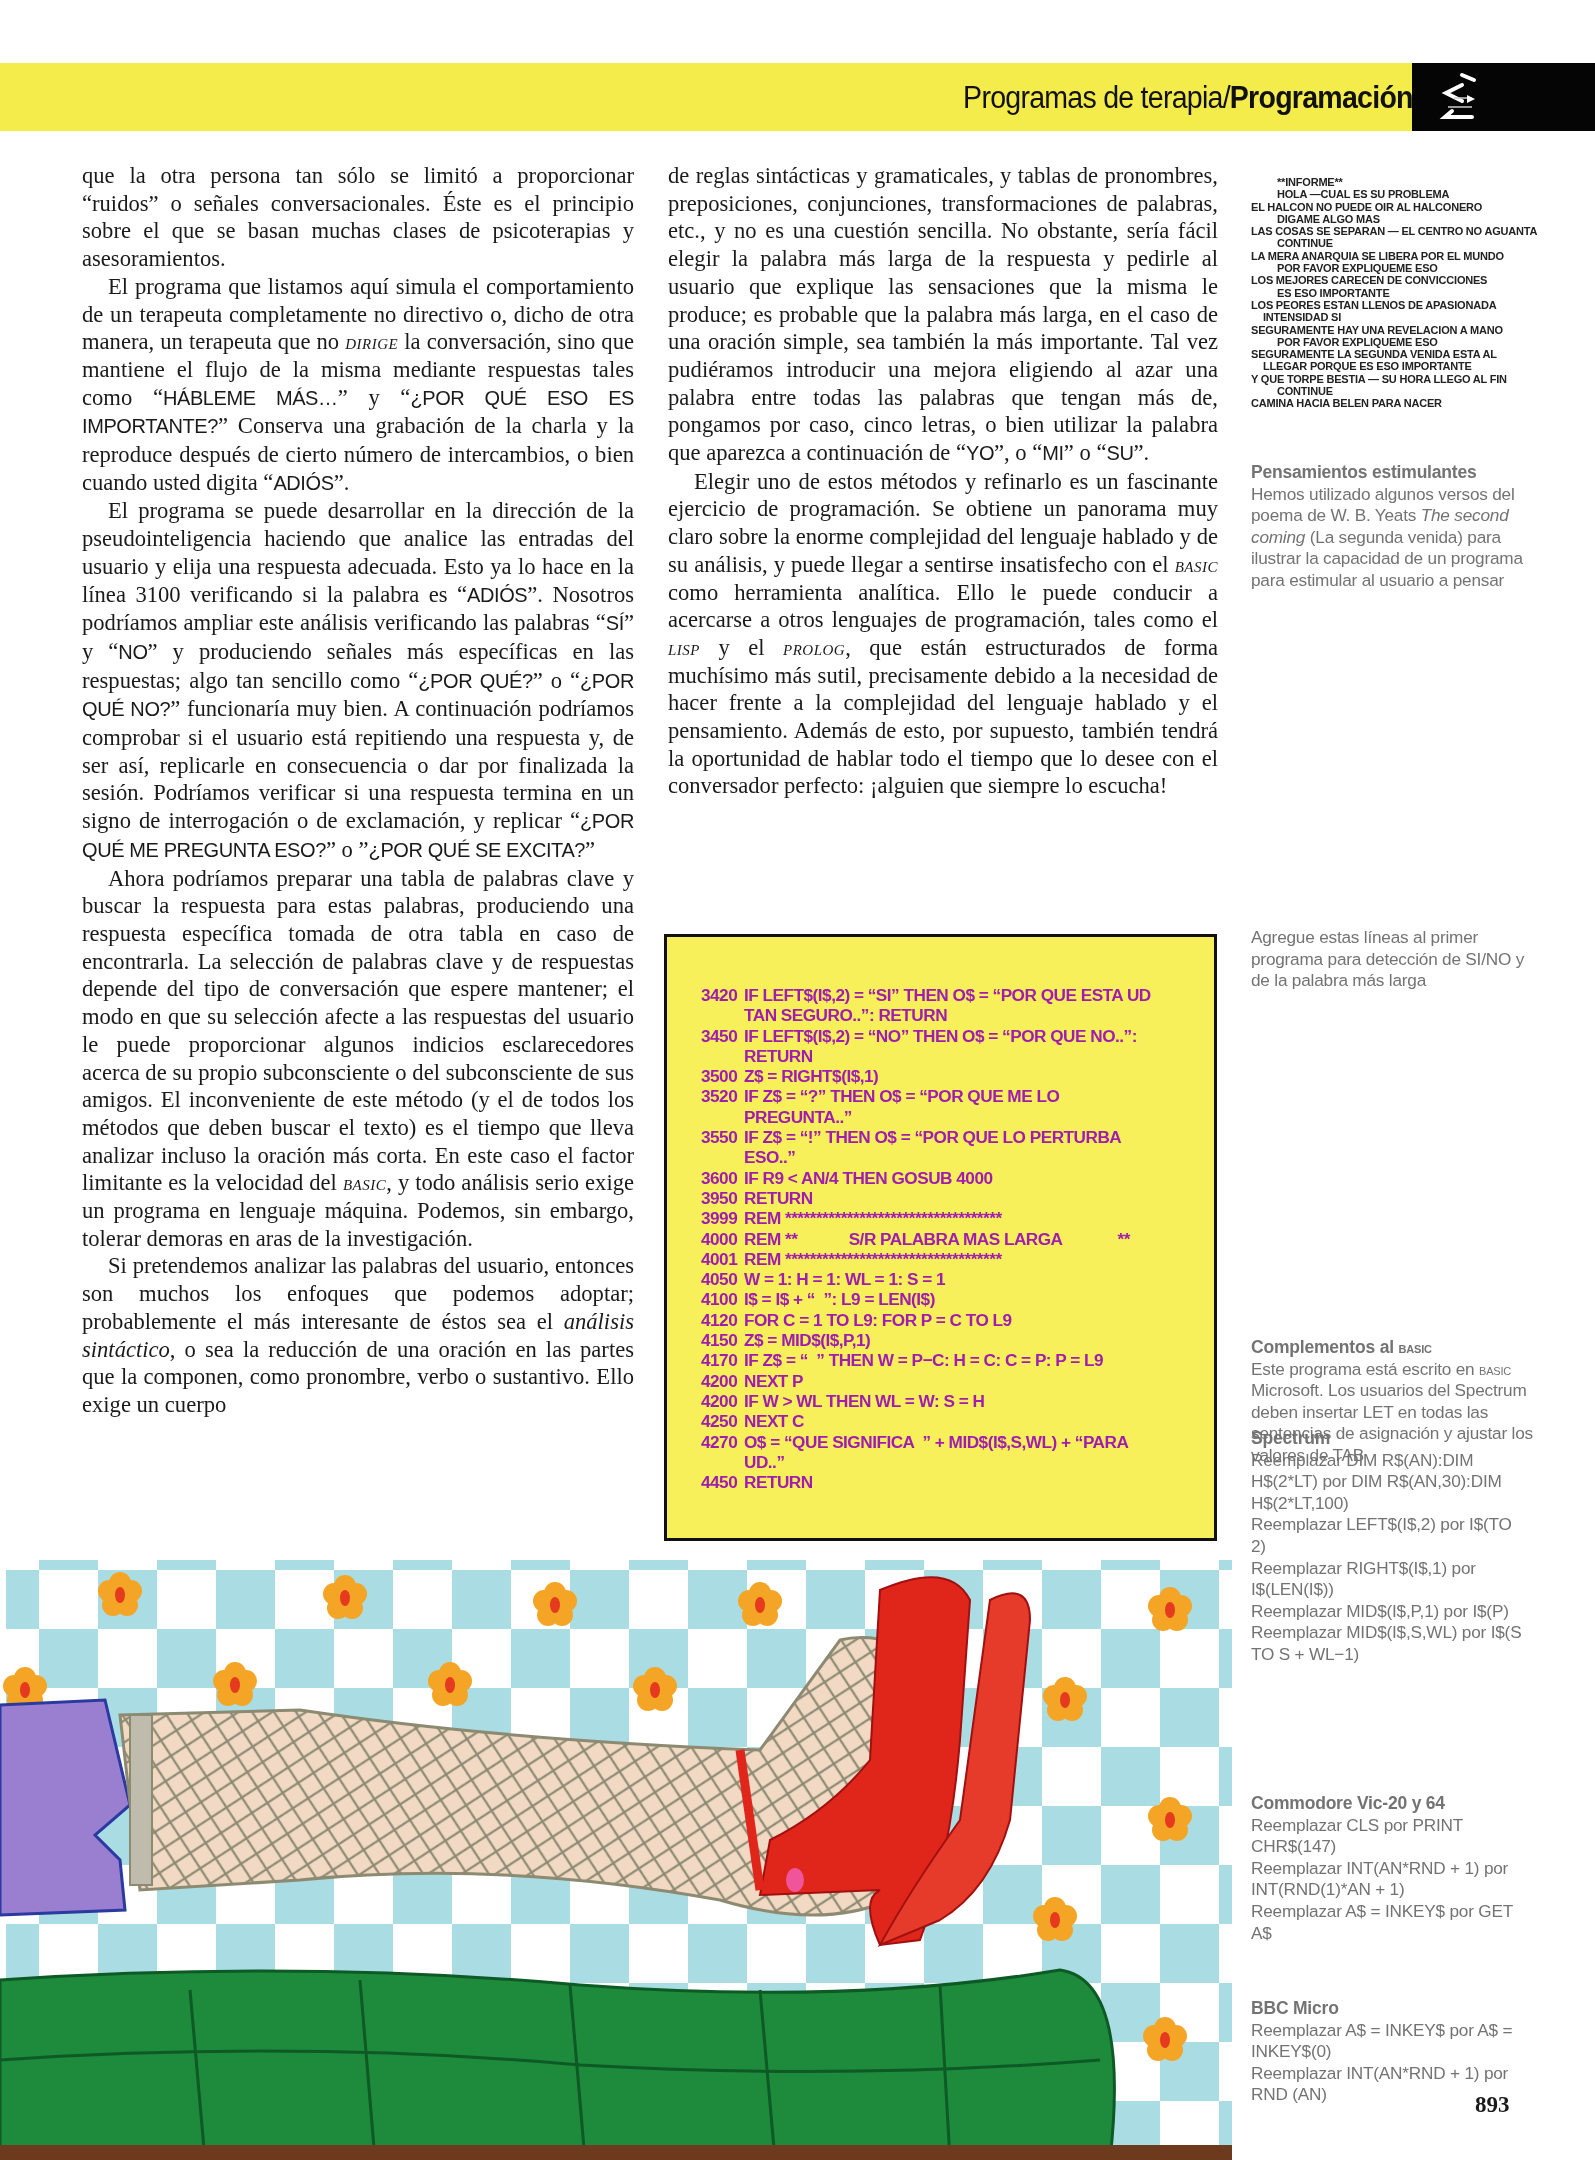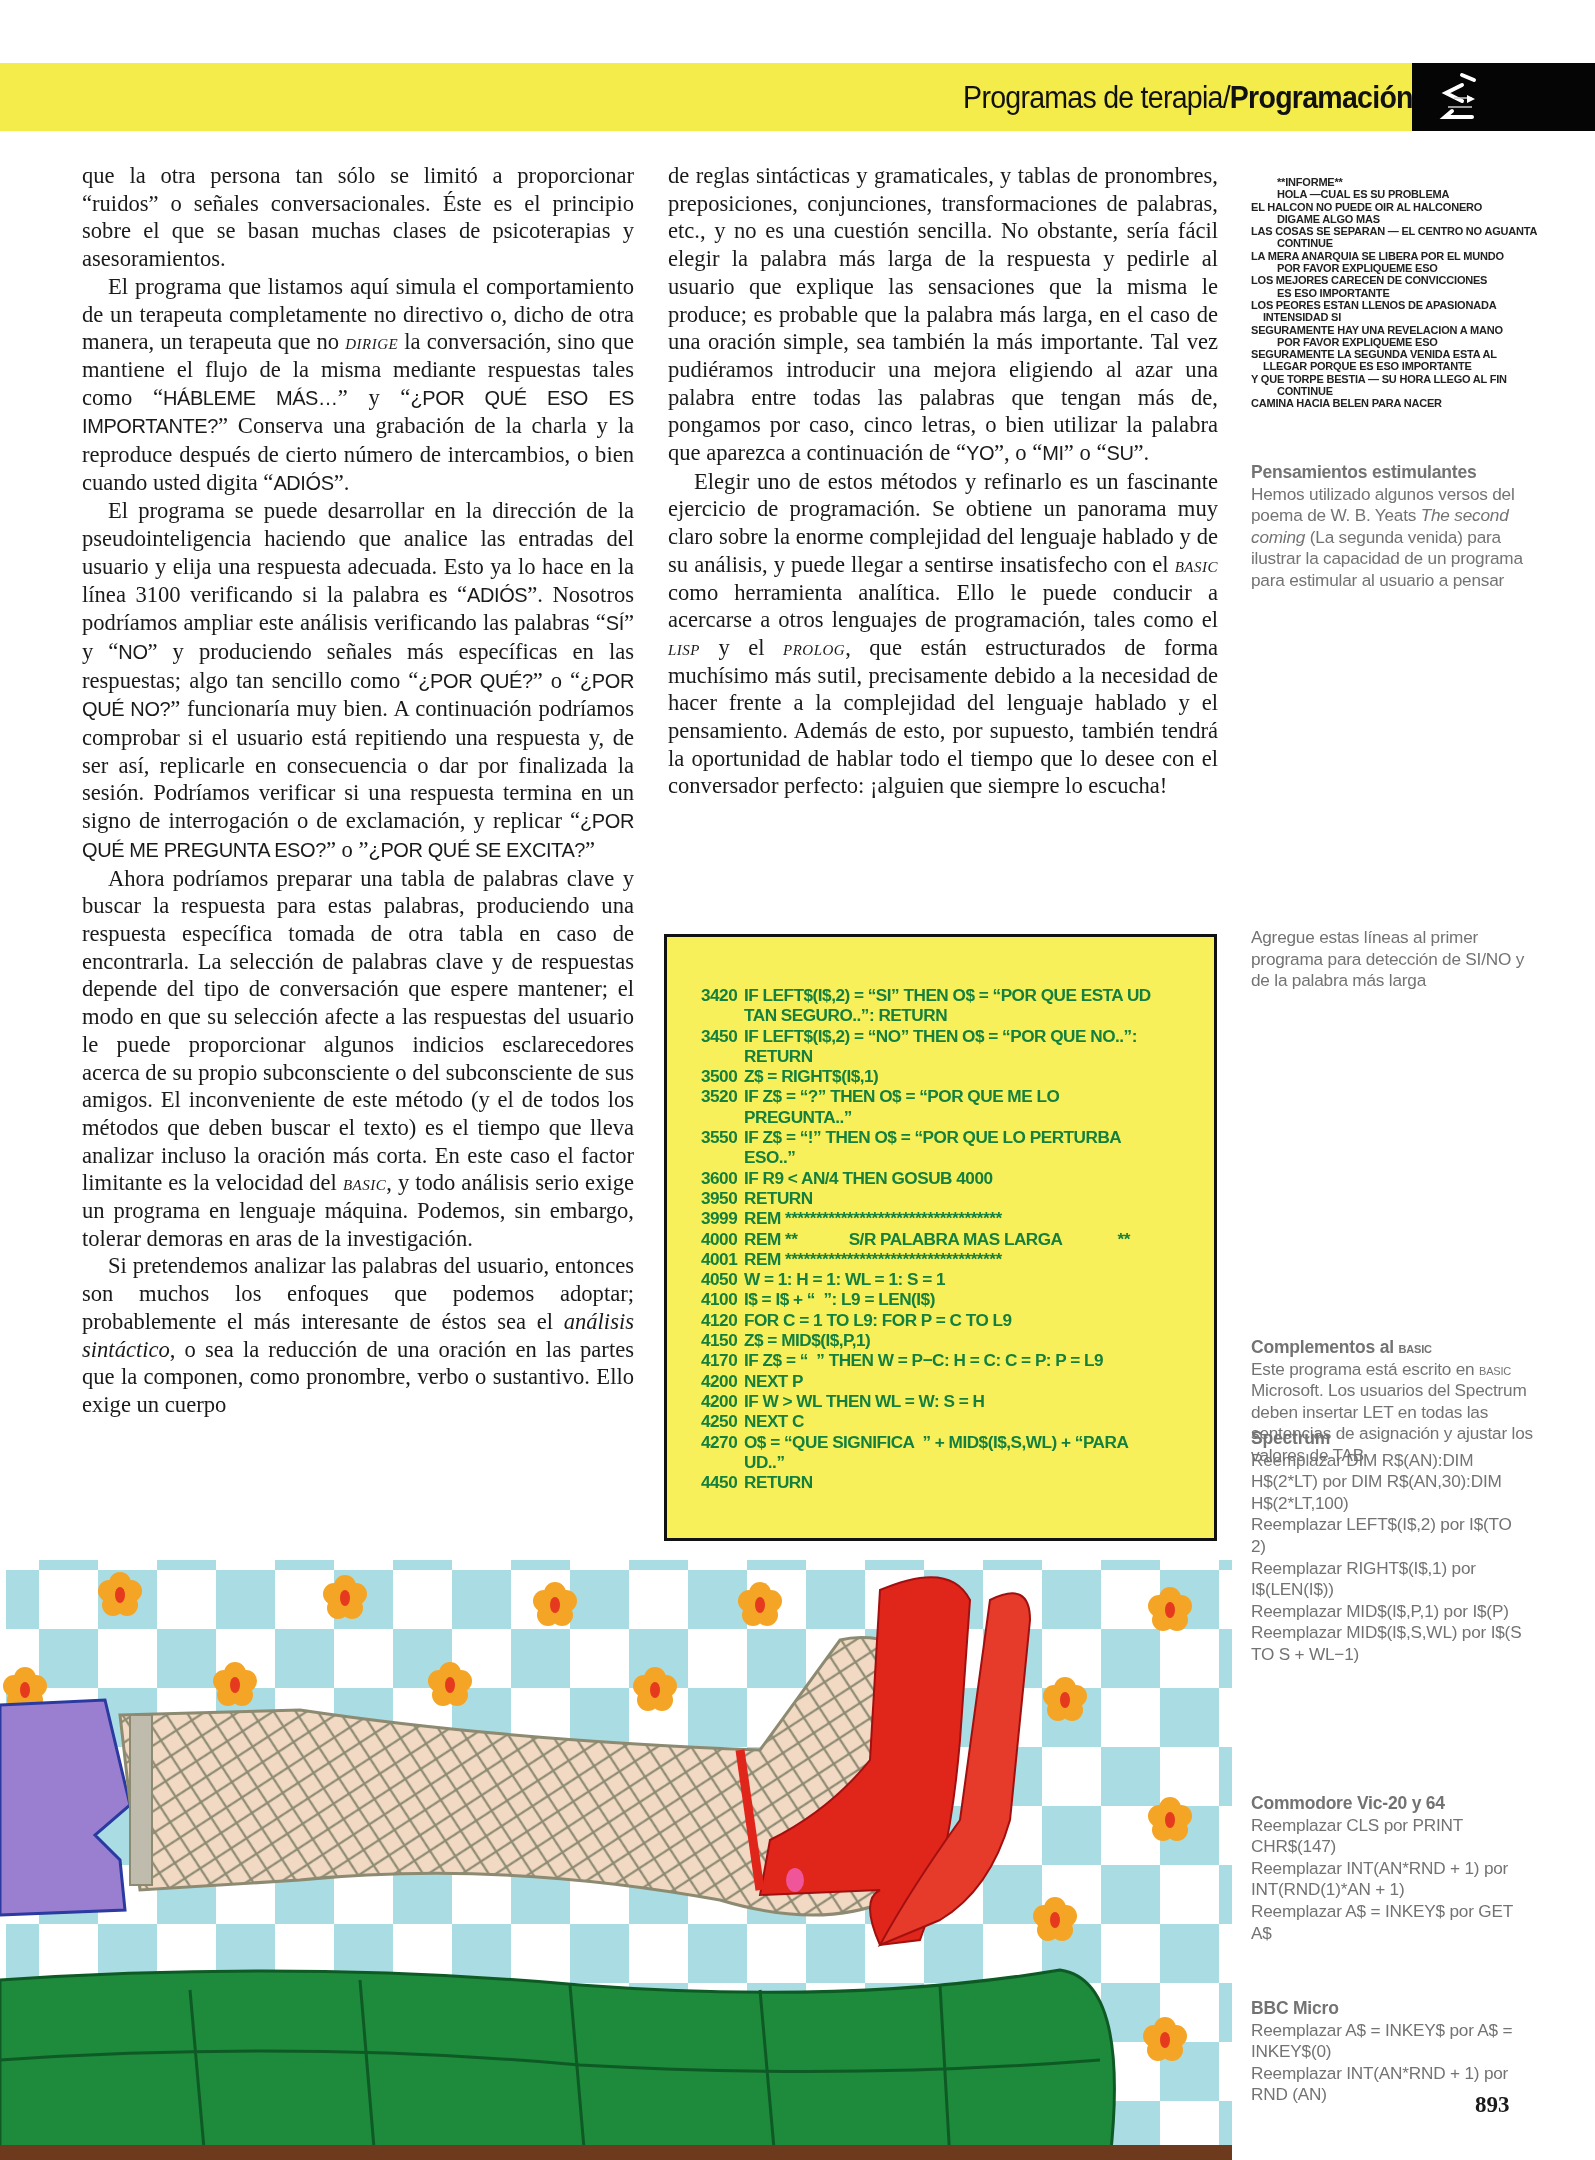--- a/index.html
+++ b/index.html
@@ -44,21 +44,21 @@
   .poem .in2 { padding-left: 12px; }
 
   
   .code-box {
     position: absolute; left: 664px; top: 934px; width: 553px; height: 607px;
     background: #f7f05a; border: 3px solid #111;
   }
   .code-lines {
     position: absolute; left: 34px; top: 48px; width: 510px;
     font-family: "Liberation Sans", sans-serif; font-weight: 700; font-size: 17.2px; line-height: 20.3px;
-    color: #15803d; letter-spacing: -0.5px;
+    color: #a21caf; letter-spacing: -0.5px;
   }
   .code-line { display: flex; }
   .code-num { width: 43px; flex: none; }
   .code-txt { flex: 1; white-space: pre-wrap; }
 
   .page-num { position: absolute; left: 1475px; top: 2092px; font-family: "Liberation Serif", serif; font-weight: 700; font-size: 23px; }
 
   
   .illus { position: absolute; left: 0; top: 1560px; width: 1232px; height: 600px; overflow: hidden; }
 </style>

